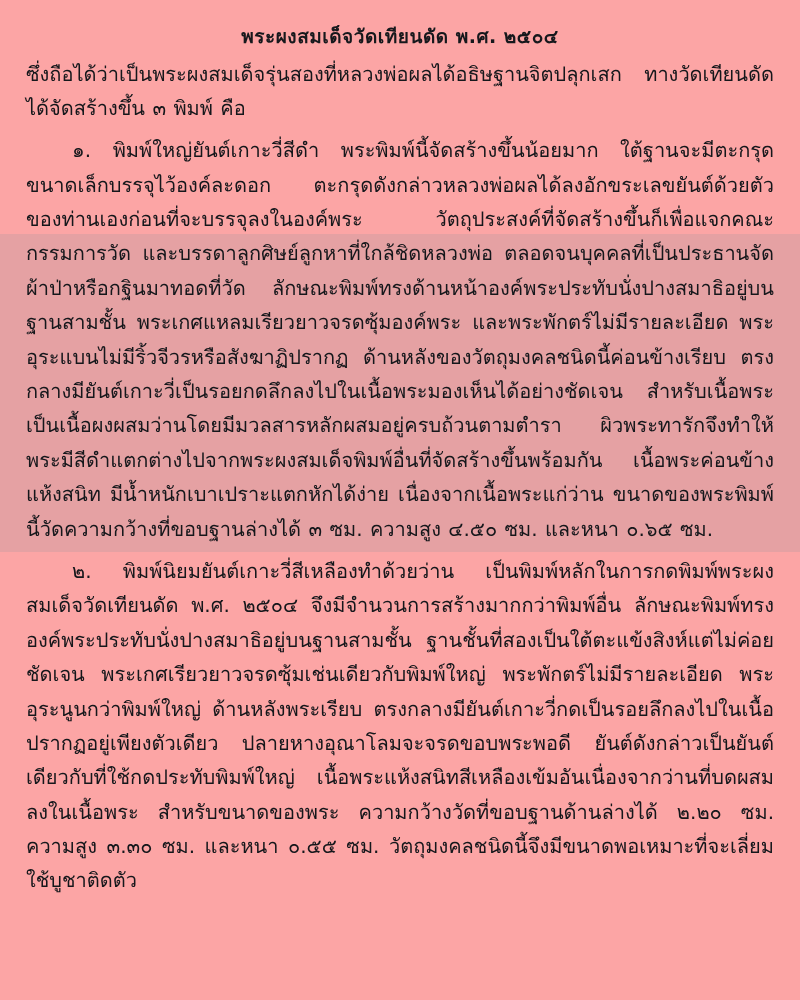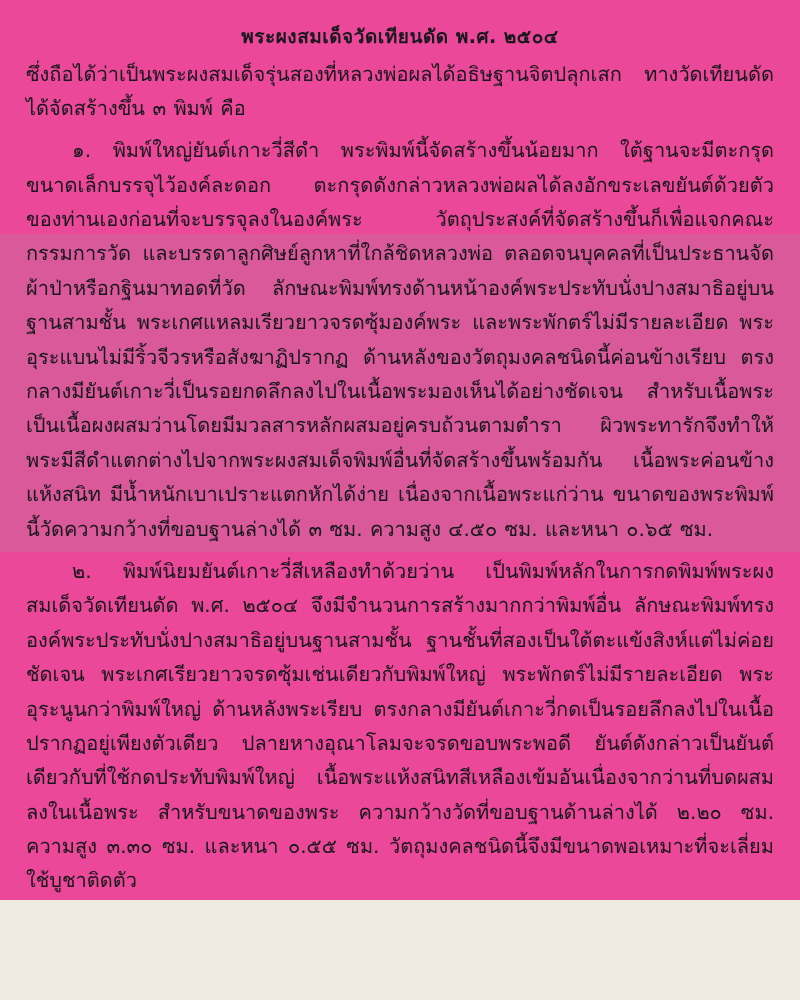--- a/index.html
+++ b/index.html
@@ -9,22 +9,22 @@
   body {
     width: 800px;
     height: 1000px;
     background: #efeae1;
     font-family: "DejaVu Sans", sans-serif;
     overflow: hidden;
   }
   .page {
     position: relative;
     width: 800px;
-    height: 900px;
-    background: #ec4899;
+    height: 1000px;
+    background: #fca5a5;
     box-sizing: border-box;
     padding: 18px 26px 0 26px;
   }
   .doc-title {
     text-align: center;
     font-size: 19px;
     font-weight: bold;
     color: #16181c;
     letter-spacing: 0.5px;
     line-height: 1.5;

